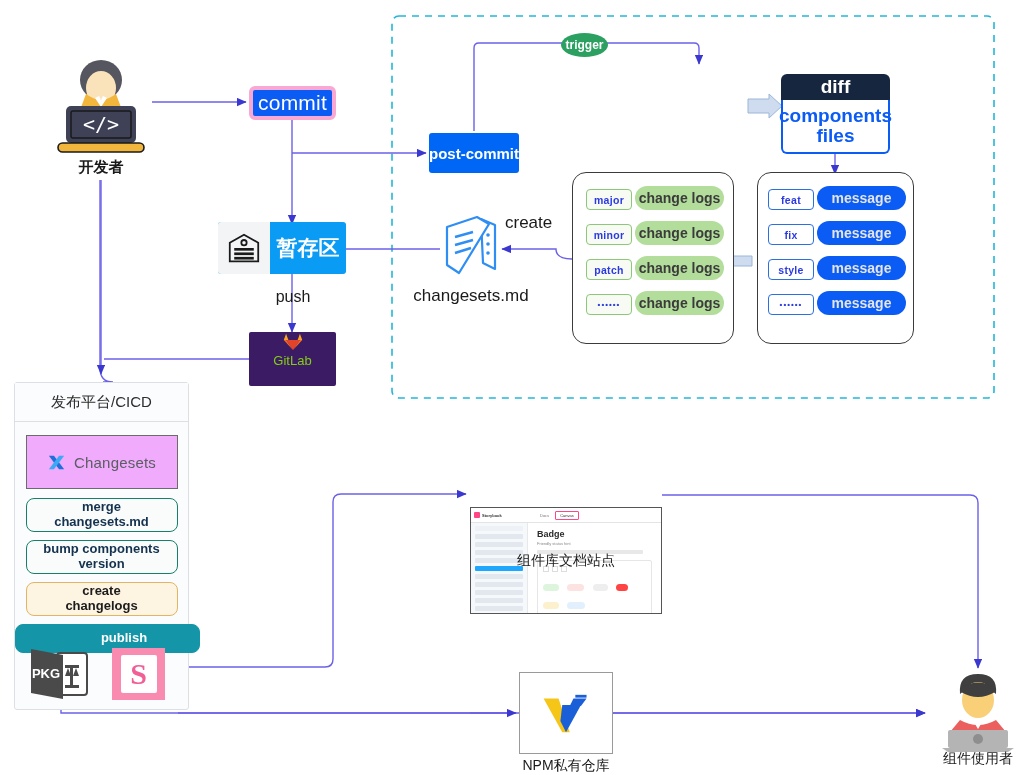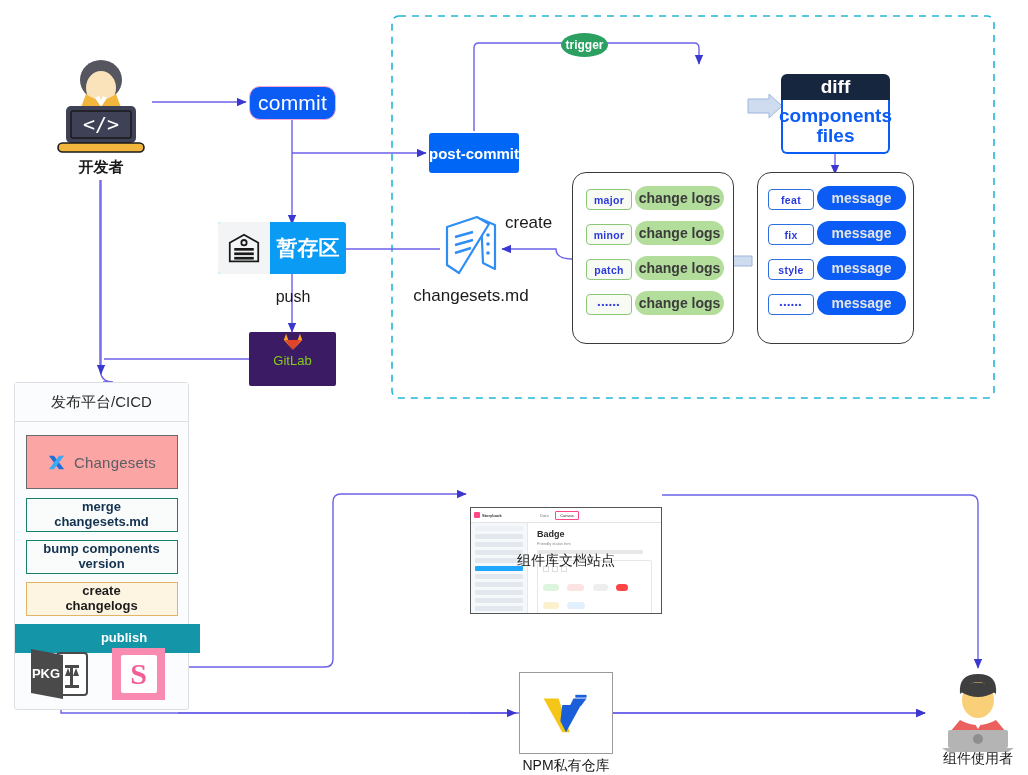--- a/index.html
+++ b/index.html
@@ -6,21 +6,21 @@
   body{
     font-family:"Liberation Sans","DejaVu Sans",sans-serif;
     width:1028px;height:775px;position:relative;overflow:hidden;
   }
   #canvas{position:relative;width:1028px;height:775px;}
   .abs{position:absolute;box-sizing:border-box;}
   svg.wires{position:absolute;left:0;top:0;width:1028px;height:775px;pointer-events:none;}
 
   
   .blue-btn{
-    background:#0b5cf5;border:1px solid #f9a8d4;border-radius:11px;
+    background:#0b5cf5;border:4px solid #f9a8d4;border-radius:6px;
     color:#ffffff;display:flex;align-items:center;justify-content:center;
     font-size:21px;font-weight:400;letter-spacing:.2px;
   }
   .post-commit{
     background:#0066f5;border-radius:3px;color:#fff;
     display:flex;align-items:center;justify-content:center;
     font-size:15px;font-weight:bold;
   }
   .trigger-pill{
     background:#2ba061;border-radius:50%/50%;color:#fff;
@@ -97,27 +97,27 @@
 
   
   .cicd-panel{
     border:1px solid #dcdfe3;background:#fbfcfd;border-radius:3px;
   }
   .cicd-title{
     height:38px;border-bottom:1px solid #dcdfe3;display:flex;align-items:center;
     justify-content:center;font-size:15px;color:#2d2d2d;background:#fbfcfd;
   }
   .cs-logo-box{
-    border:1px solid #6b6b6b;background:#fca5a5;display:flex;align-items:center;
+    border:1px solid #6b6b6b;background:#f0abfc;display:flex;align-items:center;
     justify-content:center;gap:8px;
   }
   .cs-logo-text{font-size:15px;color:#5a5d63;letter-spacing:.2px;}
   .step{
     display:flex;flex-direction:column;align-items:center;justify-content:center;
-    font-size:13px;font-weight:bold;line-height:1.12;text-align:center;border-radius:0;
+    font-size:13px;font-weight:bold;line-height:1.12;text-align:center;border-radius:8px;
   }
   .step-green{border:1.4px solid #17806a;background:#f9fcfb;color:#14324f;}
   .step-orange{border:1.4px solid #e3b463;background:#fdf4e2;color:#1c1c1c;}
   .step-publish{background:#1596a8;color:#fff;border:1px solid #1596a8;}
   .s-icon{
     background:#f98bb0;display:flex;align-items:center;justify-content:center;
   }
   .s-inner{
     background:#fff;color:#f15f96;font-weight:bold;display:flex;align-items:center;
     justify-content:center;font-size:30px;font-family:"Liberation Serif",serif;

